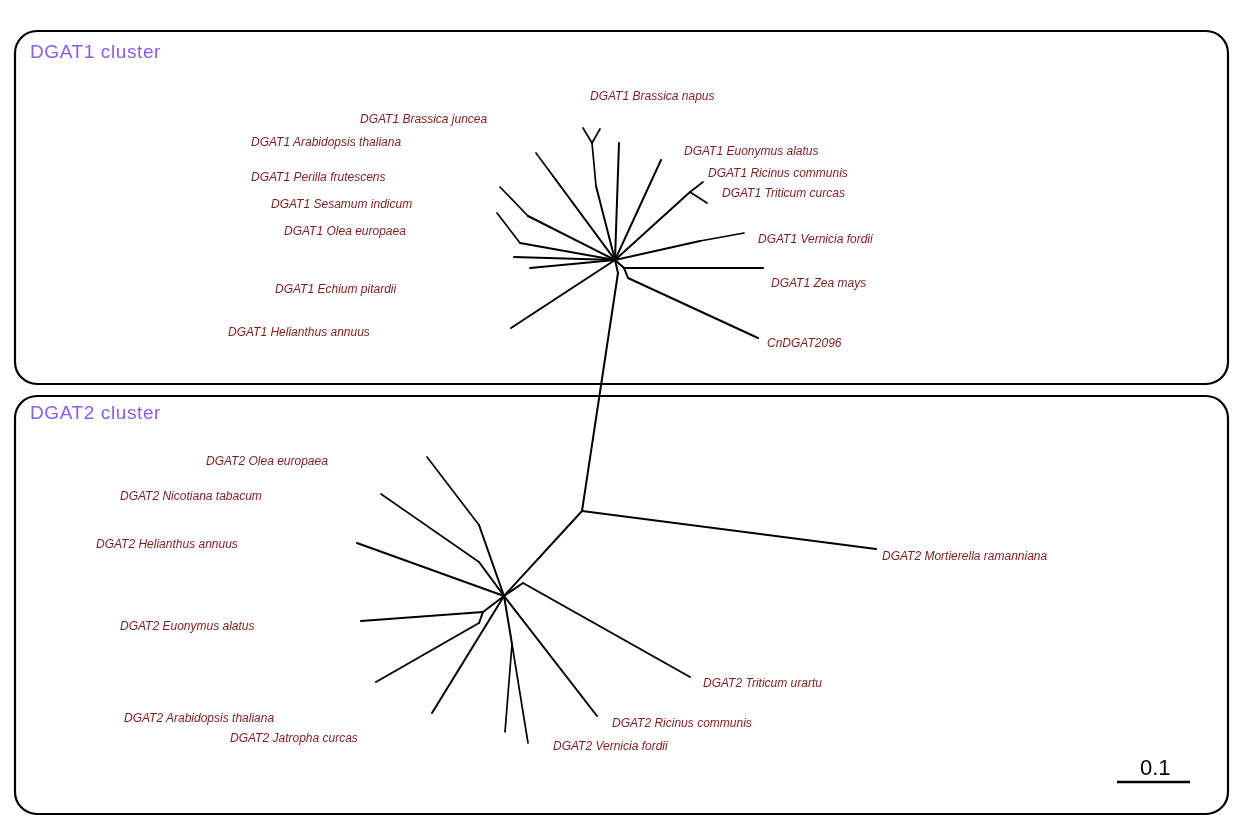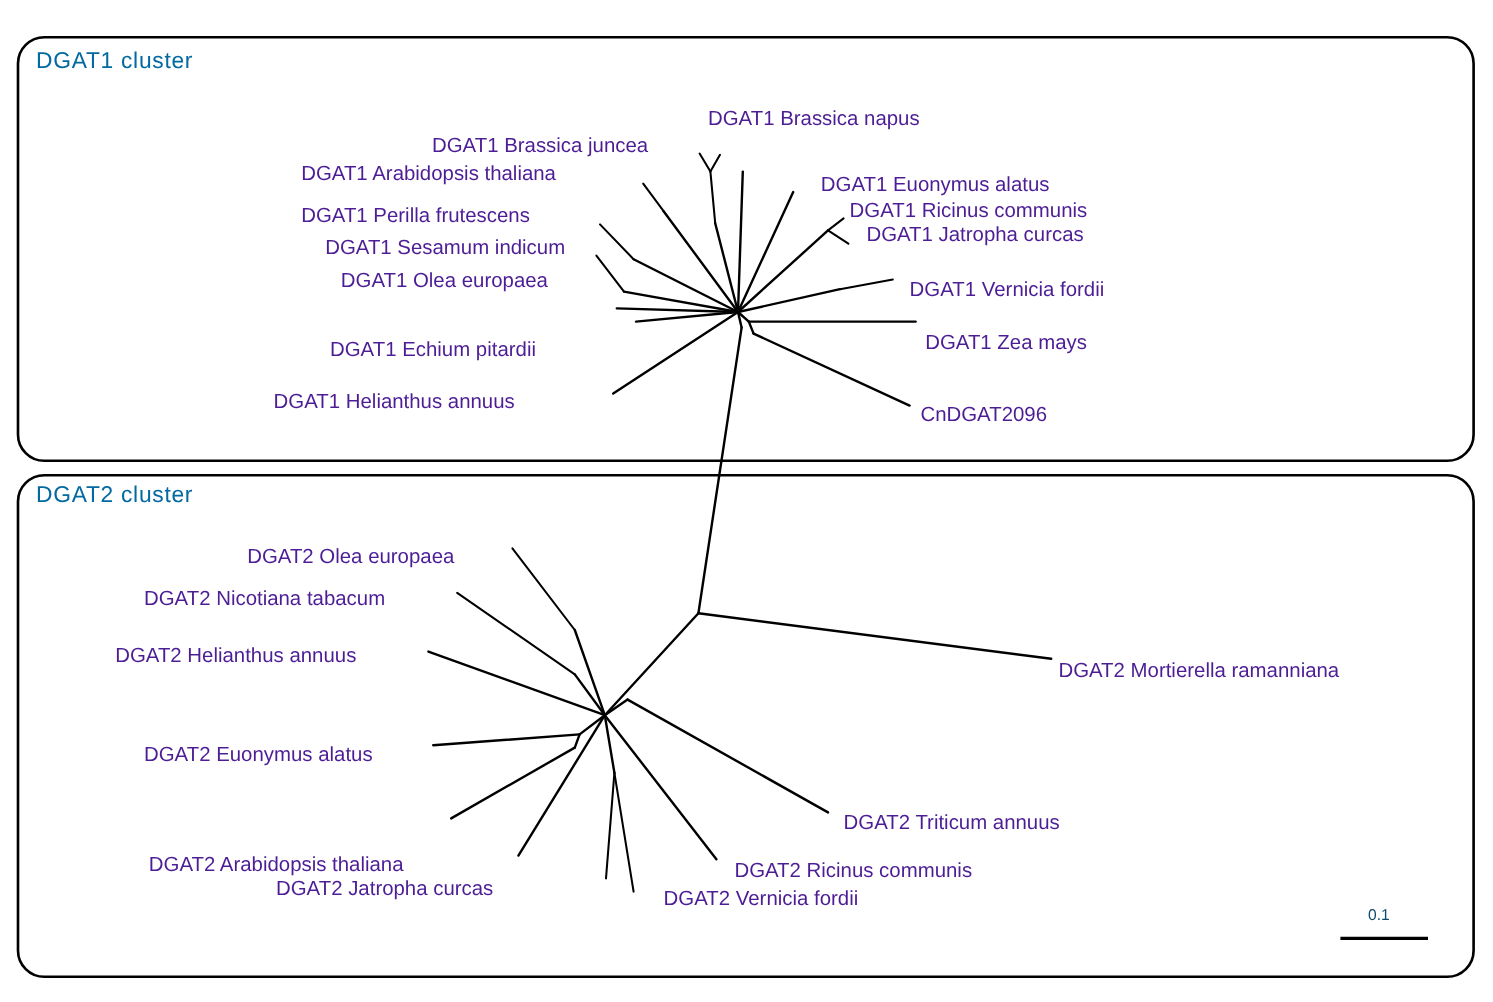--- a/index.html
+++ b/index.html
@@ -44,38 +44,39 @@
     stroke-linecap: round;
     stroke-linejoin: round;
   }
   .scalebar-line {
     stroke: #000000;
     stroke-width: 2.6;
   }
   .taxon-label {
     position: absolute;
     font-family: "Liberation Sans", sans-serif;
-    font-size: 17px;
-    color: #4c1d95;
+    font-size: 12px;
+    color: #7f1d1d;
     white-space: nowrap;
     line-height: 1;
+    font-style: italic;
   }
   .cluster-title {
     position: absolute;
     font-family: "Liberation Sans", sans-serif;
     font-size: 19px;
     letter-spacing: 0.6px;
-    color: #0369a1;
+    color: #8b5cf6;
     white-space: nowrap;
   }
   .scale-label {
     position: absolute;
     font-family: "Liberation Sans", sans-serif;
-    font-size: 13px;
-    color: #0c4a6e;
+    font-size: 22px;
+    color: #000000;
     white-space: nowrap;
   }
 </style>
 </head>
 <body>
 
 <div id="figure">
 
   <svg id="tree-svg" viewBox="0 0 1244 835">
 
@@ -162,35 +163,35 @@
 
   <div class="cluster-title" style="left:30px; top:41px;">DGAT1 cluster</div>
   <div class="cluster-title" style="left:30px; top:402px;">DGAT2 cluster</div>
 
   <div class="taxon-label" style="left:590px; top:90px;">DGAT1 Brassica napus</div>
   <div class="taxon-label" style="left:360px; top:113px;">DGAT1 Brassica juncea</div>
   <div class="taxon-label" style="left:251px; top:136px;">DGAT1 Arabidopsis thaliana</div>
   <div class="taxon-label" style="left:684px; top:145px;">DGAT1 Euonymus alatus</div>
   <div class="taxon-label" style="left:708px; top:167px;">DGAT1 Ricinus communis</div>
   <div class="taxon-label" style="left:251px; top:171px;">DGAT1 Perilla frutescens</div>
-  <div class="taxon-label" style="left:722px; top:187px;">DGAT1 Jatropha curcas</div>
+  <div class="taxon-label" style="left:722px; top:187px;">DGAT1 Triticum curcas</div>
   <div class="taxon-label" style="left:271px; top:198px;">DGAT1 Sesamum indicum</div>
   <div class="taxon-label" style="left:758px; top:233px;">DGAT1 Vernicia fordii</div>
   <div class="taxon-label" style="left:284px; top:225px;">DGAT1 Olea europaea</div>
   <div class="taxon-label" style="left:771px; top:277px;">DGAT1 Zea mays</div>
   <div class="taxon-label" style="left:275px; top:283px;">DGAT1 Echium pitardii</div>
   <div class="taxon-label" style="left:228px; top:326px;text-align:right;">DGAT1 Helianthus annuus</div>
   <div class="taxon-label" style="left:767px; top:337px;">CnDGAT2096</div>
 
   <div class="taxon-label" style="left:206px; top:455px;">DGAT2 Olea europaea</div>
   <div class="taxon-label" style="left:120px; top:490px;">DGAT2 Nicotiana tabacum</div>
   <div class="taxon-label" style="left:96px;  top:538px;">DGAT2 Helianthus annuus</div>
   <div class="taxon-label" style="left:882px; top:550px;">DGAT2 Mortierella ramanniana</div>
   <div class="taxon-label" style="left:120px; top:620px;">DGAT2 Euonymus alatus</div>
-  <div class="taxon-label" style="left:703px; top:677px;">DGAT2 Triticum annuus</div>
+  <div class="taxon-label" style="left:703px; top:677px;">DGAT2 Triticum urartu</div>
   <div class="taxon-label" style="left:612px; top:717px;">DGAT2 Ricinus communis</div>
   <div class="taxon-label" style="left:124px; top:712px;">DGAT2 Arabidopsis thaliana</div>
   <div class="taxon-label" style="left:230px; top:732px;">DGAT2 Jatropha curcas</div>
   <div class="taxon-label" style="left:553px; top:740px;">DGAT2 Vernicia fordii</div>
 
   <div class="scale-label" style="left:1140px; top:755px;">0.1</div>
 
 </div>
 
 </body></html>

